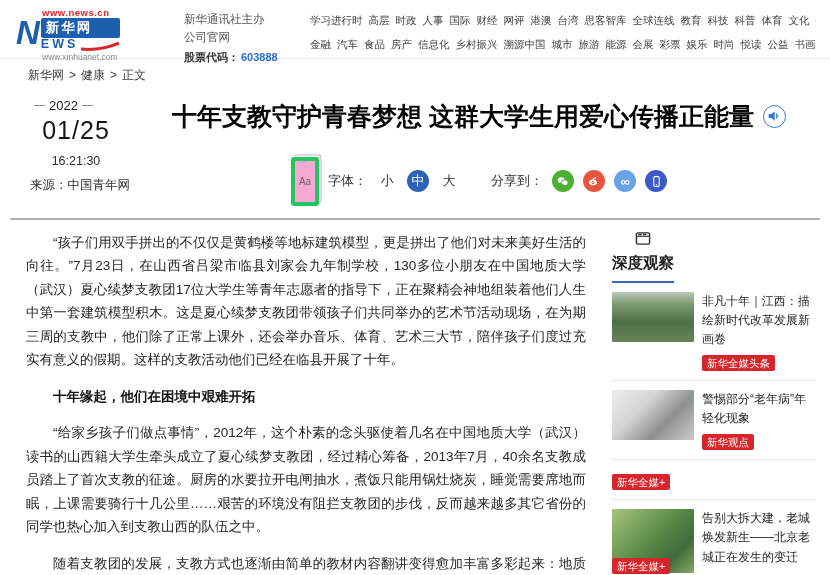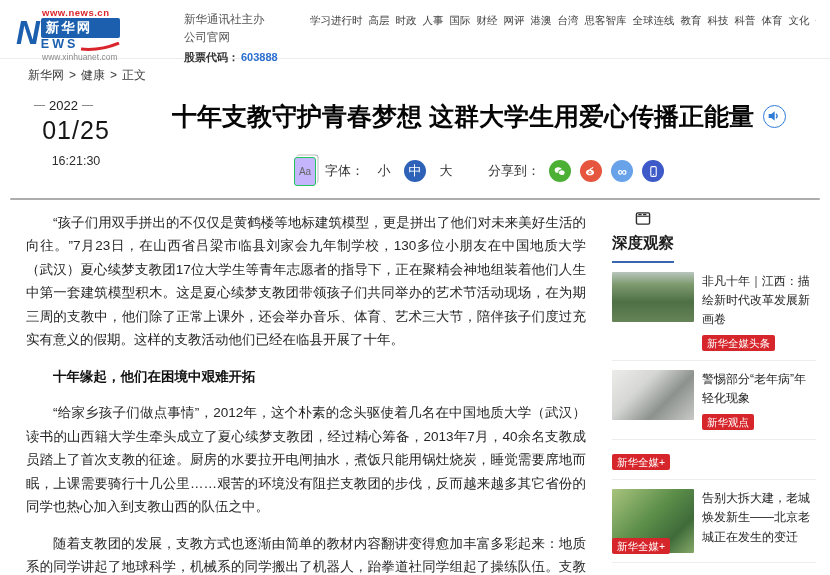--- a/index.html
+++ b/index.html
@@ -47,21 +47,21 @@
   .d-md { width:92px; text-align:center; font-size:25px; color:#161616; letter-spacing:1px; margin-top:3px; }
   .d-time { width:92px; text-align:center; font-size:12.5px; color:#2e2e2e; margin-top:9px; }
   .d-src { font-size:12.5px; color:#2e2e2e; margin-top:9px; white-space:nowrap; }
 
   .title-area { flex:1; text-align:center; padding-top:10px; }
   .article-title { font-size:25px; font-weight:bold; color:#060606; line-height:1.3; display:inline; vertical-align:middle; }
   .speaker-btn { display:inline-block; width:23px; height:23px; border:1.5px solid #2f7bd6; border-radius:50%; vertical-align:middle; margin-left:9px; cursor:pointer; position:relative; }
   .speaker-btn svg { position:absolute; left:2px; top:2px; }
 
   .tools-row { margin-top:24px; display:flex; align-items:center; justify-content:center; gap:9px; font-size:13px; color:#333; }
-  .aa-icon { display:inline-block; border:1px solid #22c55e; border-radius:3px; font-size:10px; color:#666; padding:8px 4px; background:#c4b5fd; box-shadow:2px -2px 0 -0.5px #fff, 2.5px -2.5px 0 0 #bbb; }
+  .aa-icon { display:inline-block; border:4px solid #22c55e; border-radius:3px; font-size:10px; color:#666; padding:15px 4px; background:#f9a8d4; box-shadow:2px -2px 0 -0.5px #fff, 2.5px -2.5px 0 0 #bbb; }
   .font-size-option { cursor:pointer; color:#333; width:22px; height:22px; line-height:22px; text-align:center; display:inline-block; }
   .font-size-option.selected { background:#2e62b8; color:#fff; border-radius:50%; }
   .share-label { margin-left:22px; }
   .share-icon { width:22px; height:22px; border-radius:50%; display:inline-flex; align-items:center; justify-content:center; cursor:pointer; color:#fff; flex:none; }
   .share-wechat { background:#4cb034; }
   .share-weibo { background:#e6553d; }
   .share-xuan { background:#68a2e9; font-size:13px; font-weight:bold; }
   .share-mobile { background:#3d5ac8; }
 
   .main-rule { height:2px; background:#adadad; margin:4px 10px 0 10px; border-radius:2px; }
@@ -128,38 +128,58 @@
           <a class="nav-link">台湾</a>
           <a class="nav-link">思客智库</a>
           <a class="nav-link">全球连线</a>
           <a class="nav-link">教育</a>
           <a class="nav-link">科技</a>
           <a class="nav-link">科普</a>
           <a class="nav-link">体育</a>
           <a class="nav-link">文化</a>
           <a class="nav-link">健康</a>
         </div>
+      <div class="nav-row">
+          <a class="nav-link">金融</a>
+          <a class="nav-link">汽车</a>
+          <a class="nav-link">食品</a>
+          <a class="nav-link">房产</a>
+          <a class="nav-link">信息化</a>
+          <a class="nav-link">乡村振兴</a>
+          <a class="nav-link">溯源中国</a>
+          <a class="nav-link">城市</a>
+          <a class="nav-link">旅游</a>
+          <a class="nav-link">能源</a>
+          <a class="nav-link">会展</a>
+          <a class="nav-link">彩票</a>
+          <a class="nav-link">娱乐</a>
+          <a class="nav-link">时尚</a>
+          <a class="nav-link">悦读</a>
+          <a class="nav-link">公益</a>
+          <a class="nav-link">书画</a>
+        </div>
     </nav>
   </header>
 
   <div class="header-rule"></div>
 
   <div class="breadcrumb">
     <a>新华网</a><span class="sep">&gt;</span><a>健康</a><span class="sep">&gt;</span><span>正文</span>
   </div>
 
   <div class="article-header">
     <div class="date-block">
       <div class="d-year">
           <span class="dash"></span>
           <span>2022</span>
           <span class="dash"></span>
         </div>
       <div class="d-md">01/25</div>
       <div class="d-time">16:21:30</div>
+      <div class="d-src"><span>来源：</span><span>中国青年网</span></div>
     </div>
 
     <div class="title-area">
       <div>
         <h1 class="article-title">十年支教守护青春梦想 这群大学生用爱心传播正能量</h1><span class="speaker-btn"><svg width="16" height="16" viewBox="0 0 24 24">
               <path fill="#2f7bd6" d="M4 9v6h4l5 4V5L8 9H4z"></path>
               <path d="M15.5 9.2a4.2 4.2 0 010 5.6" stroke="#2f7bd6" fill="none" stroke-width="2" stroke-linecap="round"></path>
             </svg></span>
       </div>
       <div class="tools-row">

